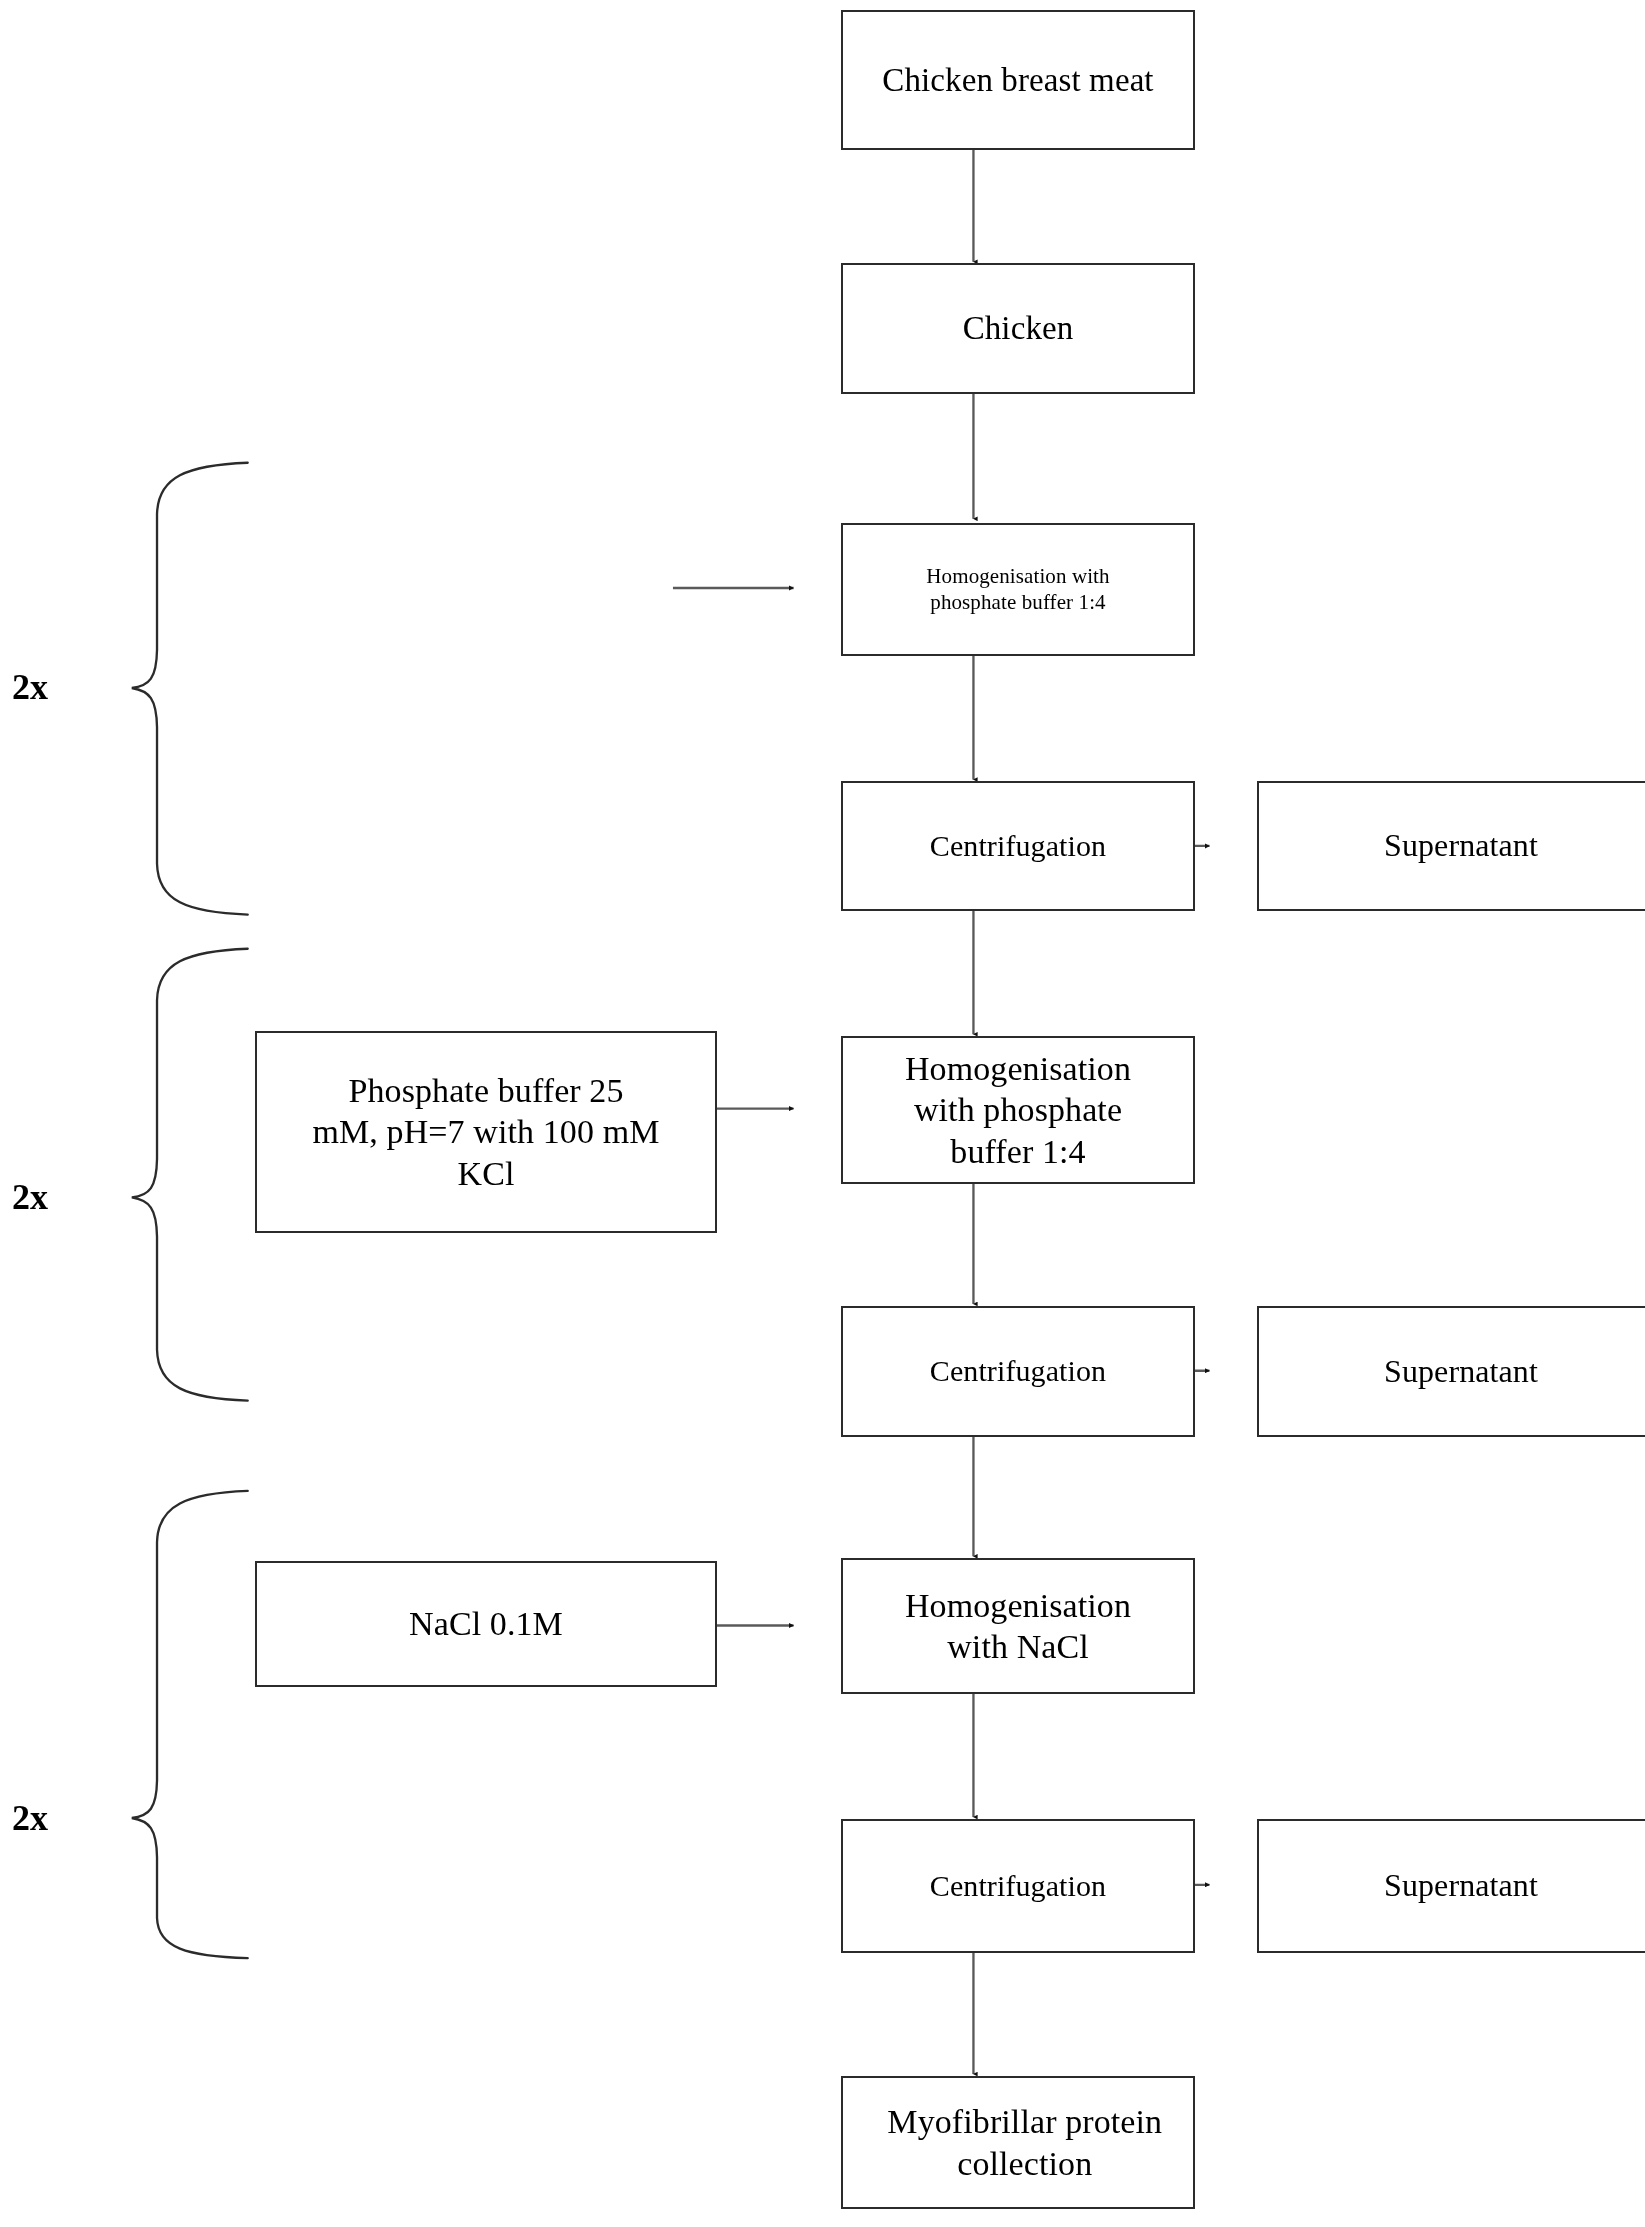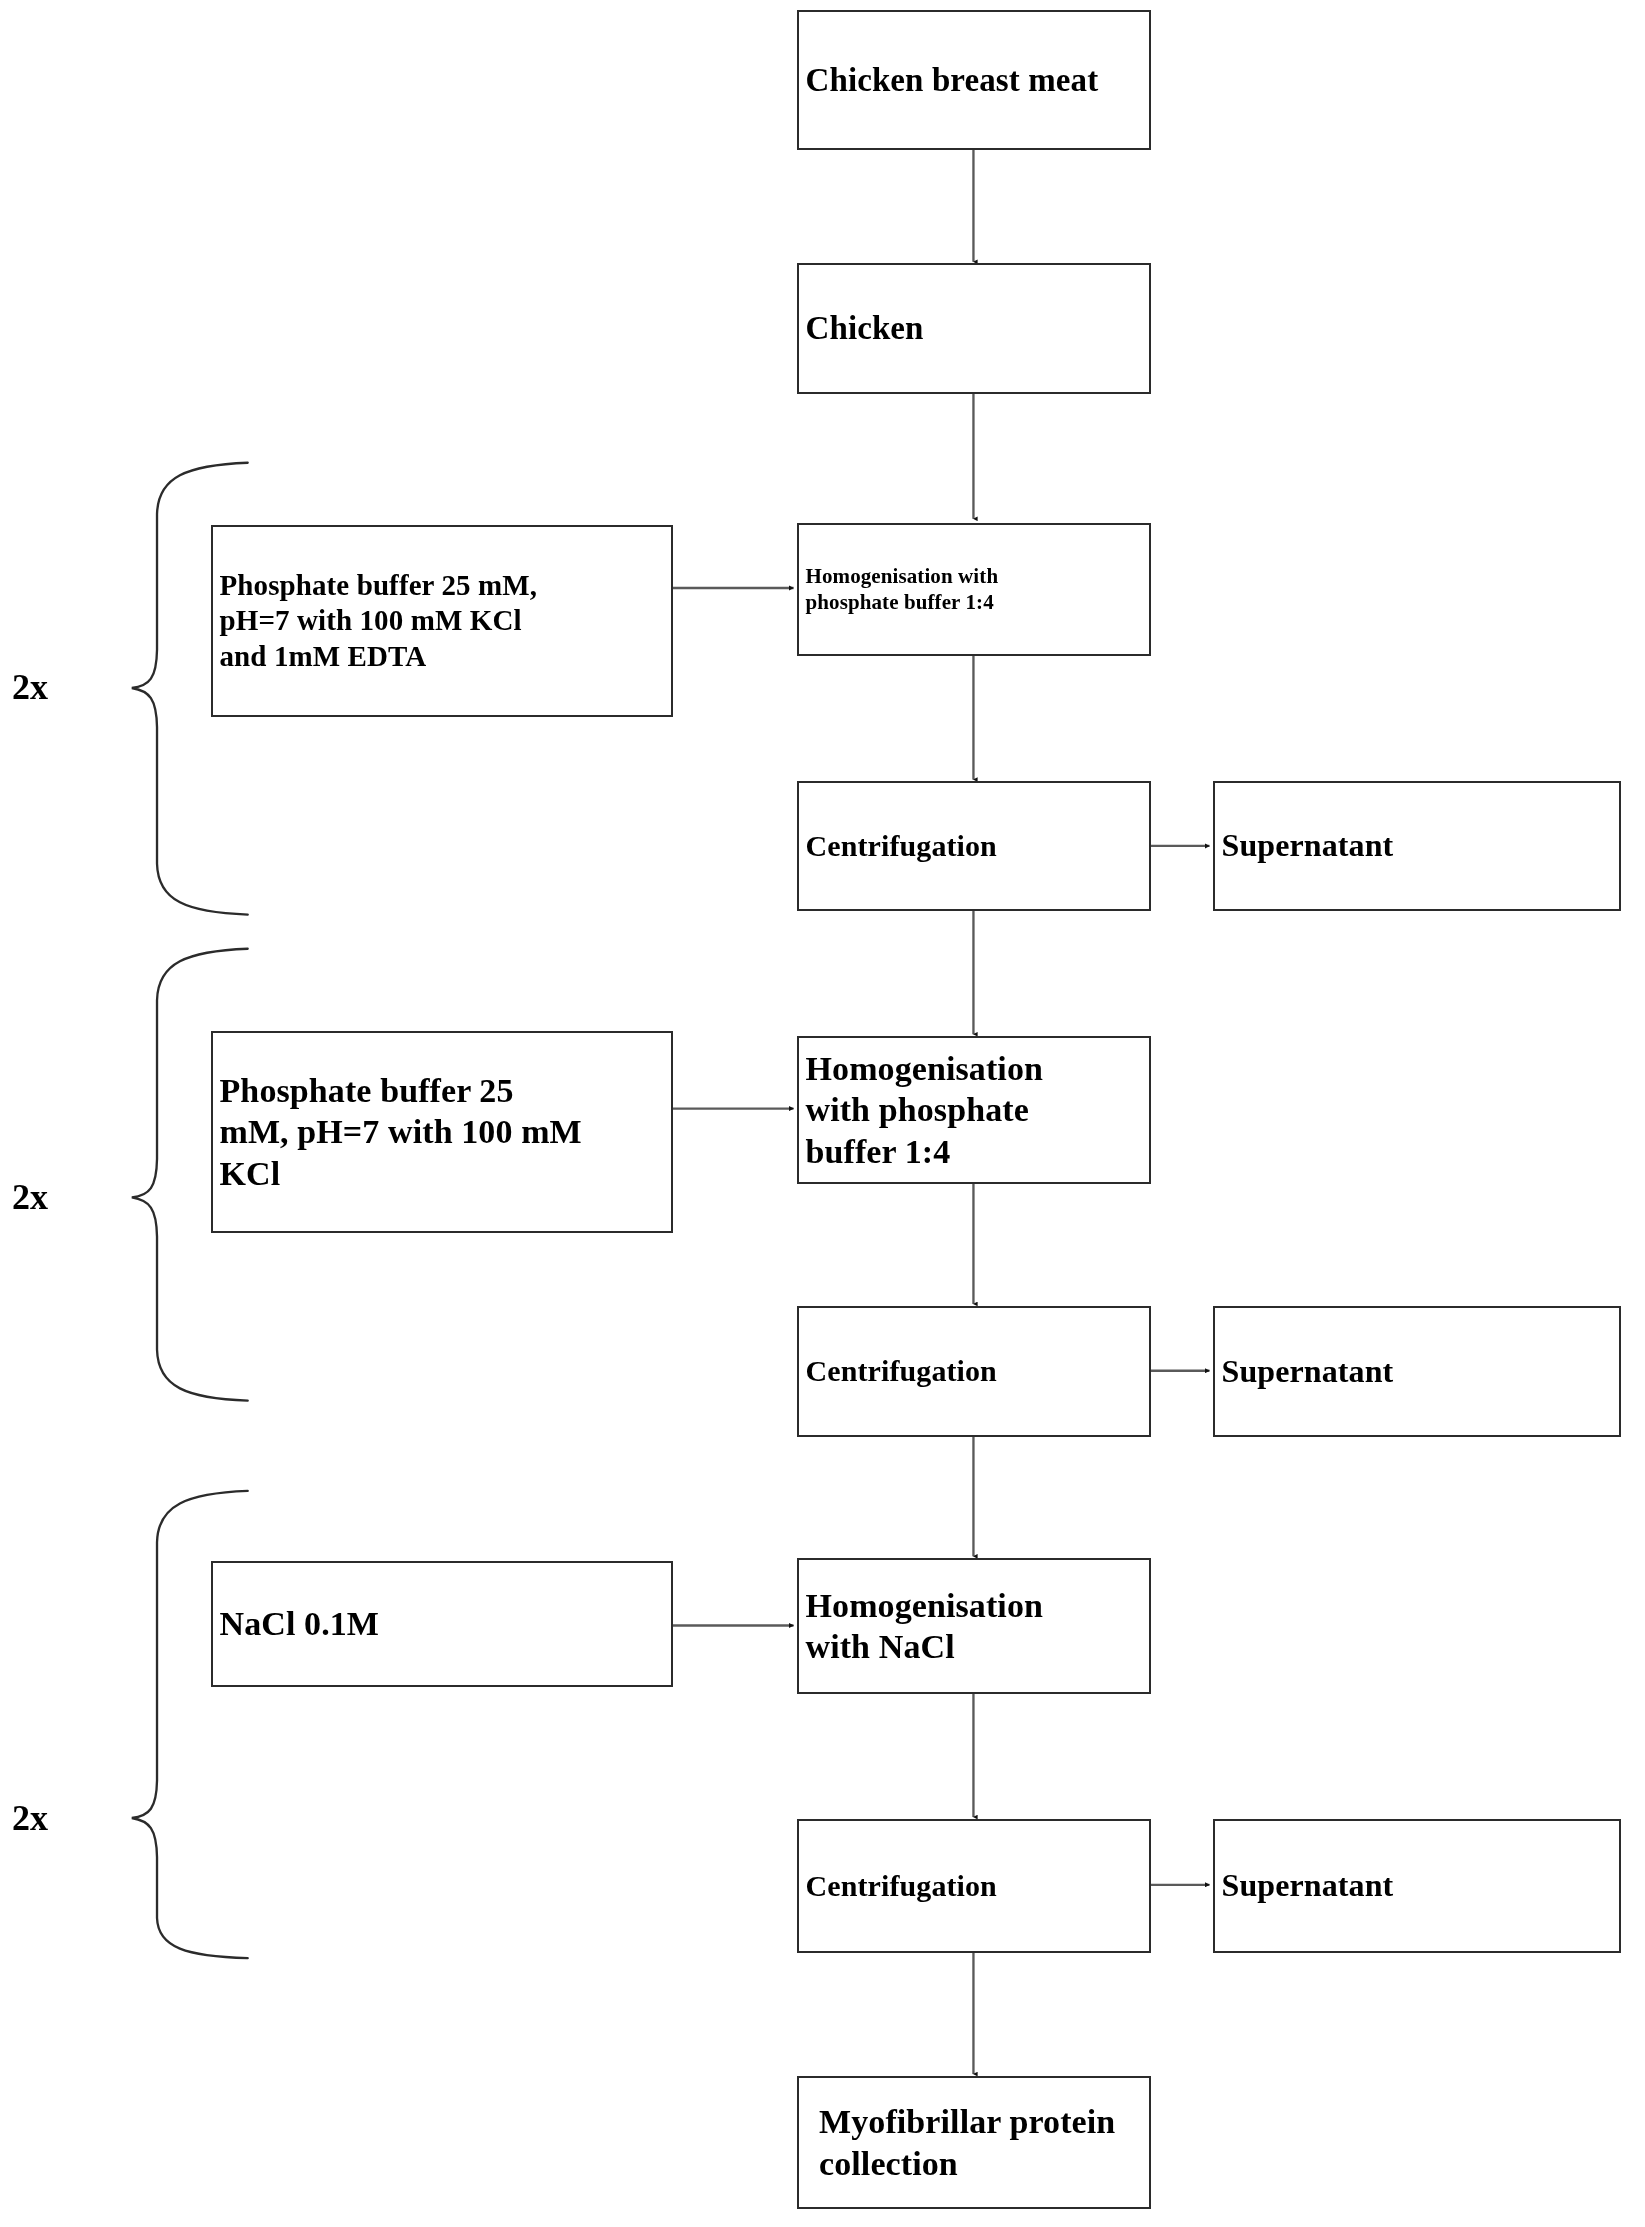--- a/index.html
+++ b/index.html
@@ -15,26 +15,27 @@
     overflow:hidden;
   }
   .node{
     position:absolute;
     box-sizing:border-box;
     background:#ffffff;
     border:2.3px solid #2b2b2b;
     display:flex;
     align-items:center;
     justify-content:center;
-    text-align:left;
-    font-weight:bold;
+    text-align:center;
+    font-weight:normal;
     line-height:1.22;
     letter-spacing:0.1px;
     color:#000000;
     padding:2.8px 6.5px;
+    margin-left:44px;
   }
   .node .txt{display:block;width:100%;white-space:pre-line;}
   svg.links{
     position:absolute;
     left:0;top:0;
     width:1645px;
     height:2227px;
     pointer-events:none;
   }
   .rep-label{
@@ -130,25 +131,20 @@
 
   <div class="node" style="left:797px; top:1819px; width:354px; height:134px; font-size:30px;">
     <span class="txt">Centrifugation</span>
   </div>
 
   <div class="node" style="left:797px; top:2076px; width:354px; height:133px; font-size:34px;padding-left:20px;">
     <span class="txt">Myofibrillar protein
 collection</span>
   </div>
 
-  <div class="node" style="left:211px; top:525px; width:462px; height:192px; font-size:29px;">
-    <span class="txt">Phosphate buffer 25 mM,
-pH=7 with 100 mM KCl
-and 1mM EDTA</span>
-  </div>
 
   <div class="node" style="left:211px; top:1031px; width:462px; height:202px; font-size:34px;">
     <span class="txt">Phosphate buffer 25
 mM, pH=7 with 100 mM
 KCl</span>
   </div>
 
   <div class="node" style="left:211px; top:1561px; width:462px; height:126px; font-size:34px;">
     <span class="txt">NaCl 0.1M</span>
   </div>

